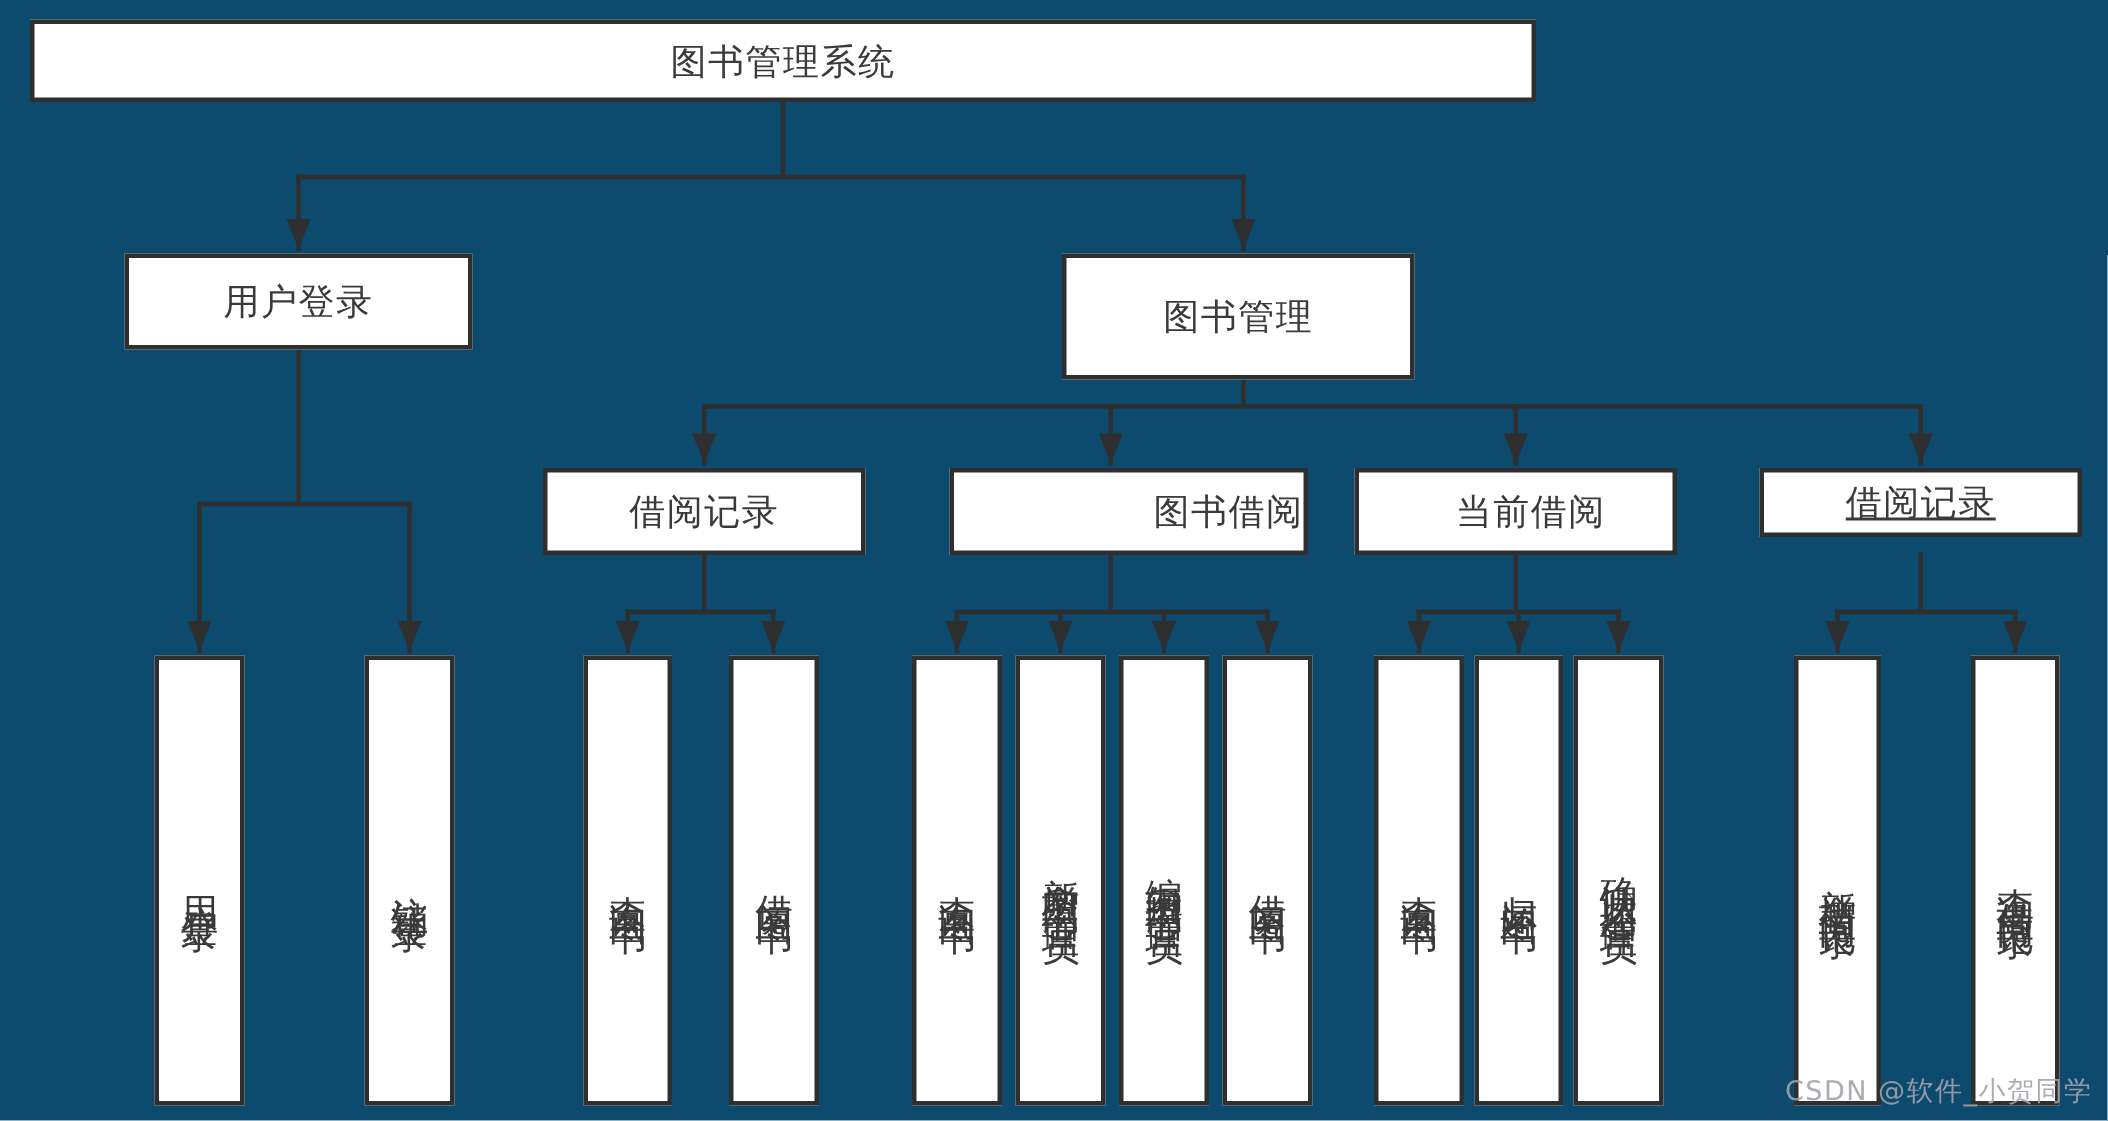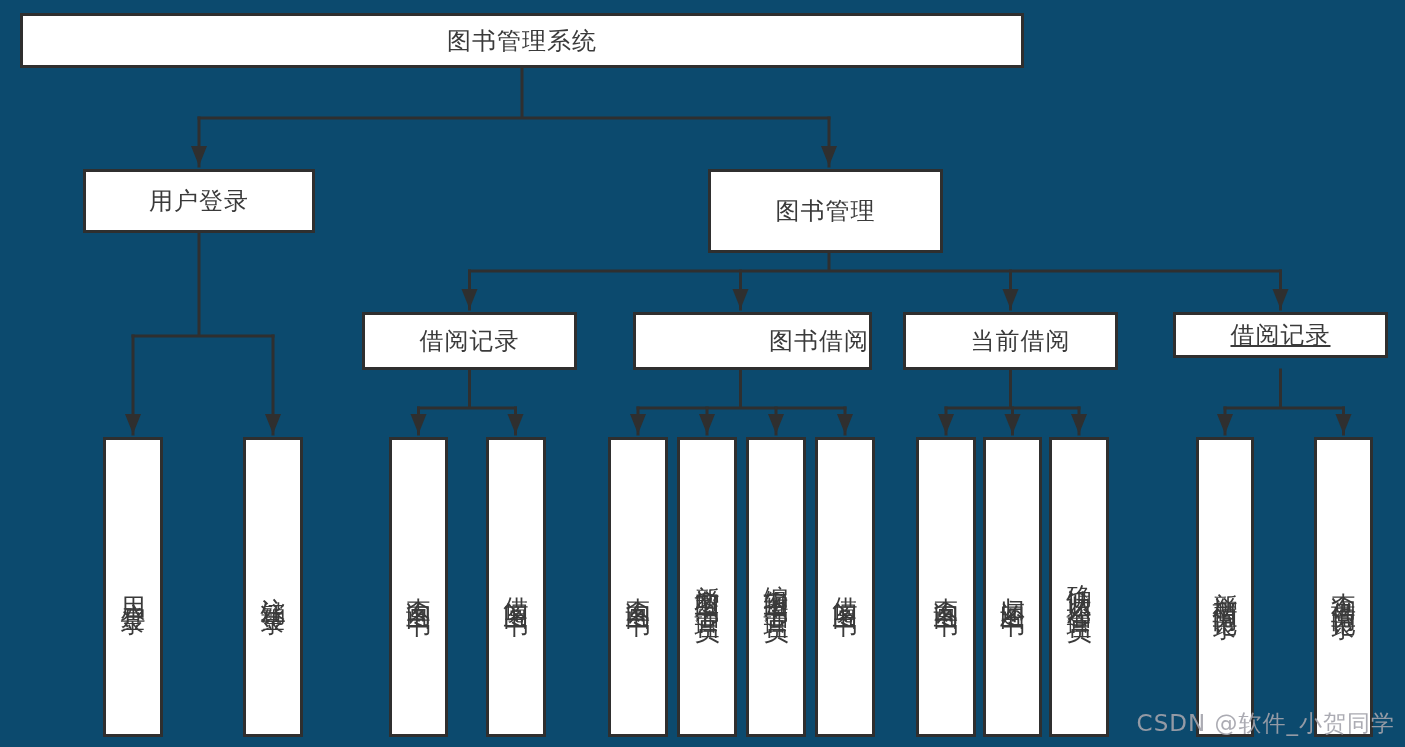--- a/index.html
+++ b/index.html
@@ -32,21 +32,21 @@
     text-orientation: mixed;
     font-size: 25px;
     line-height: 1;
     letter-spacing: 5px;
     white-space: nowrap;
   }
   #watermark {
     position: absolute;
     right: 10px;
     bottom: 8px;
-    font-size: 23px;
+    font-size: 18px;
     color: #a3a3ab;
     opacity: 0.9;
     z-index: 5;
     letter-spacing: 1px;
     white-space: nowrap;
   }
 </style>
 </head>
 <body>
 

